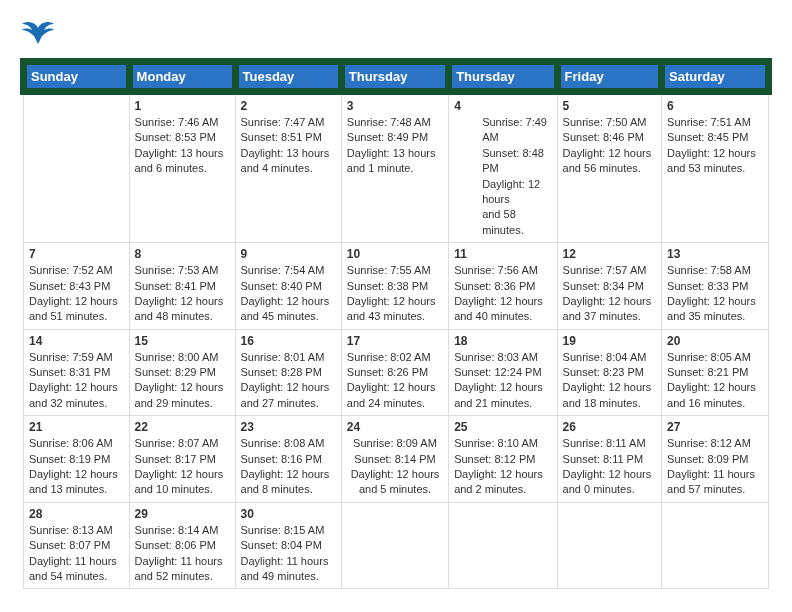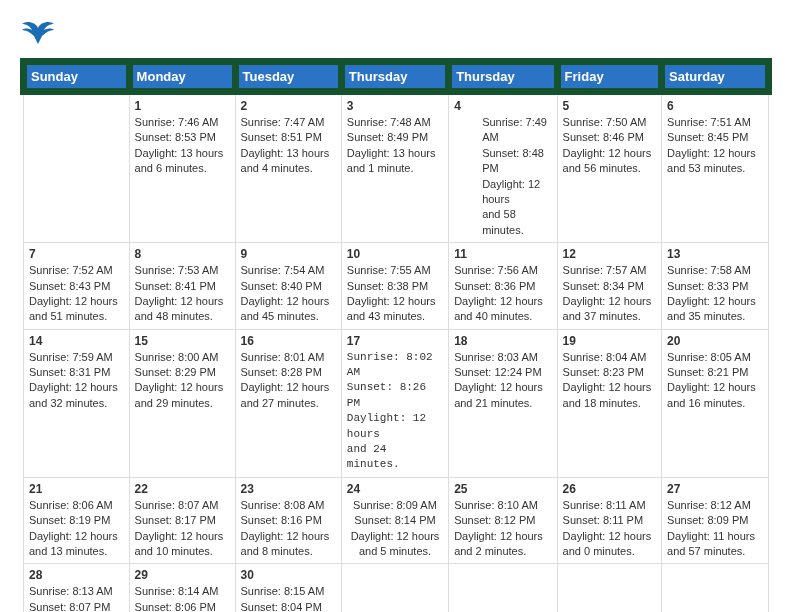--- a/index.html
+++ b/index.html
@@ -236,21 +236,21 @@
         </td>
         <td>
           <span class="day-number">16</span>
           <div class="day-info" style="white-space: pre-line;">Sunrise: 8:01 AM
 Sunset: 8:28 PM
 Daylight: 12 hours
 and 27 minutes.</div>
         </td>
         <td>
           <span class="day-number">17</span>
-          <div class="day-info" style="white-space: pre-line; font-family: Liberation Mono, monospace;">Sunrise: 8:02 AM
+          <div class="day-info" style="white-space: pre-line;">Sunrise: 8:02 AM
 Sunset: 8:26 PM
 Daylight: 12 hours
 and 24 minutes.</div>
         </td>
         <td>
           <span class="day-number">18</span>
           <div class="day-info" style="white-space: pre-line;">Sunrise: 8:03 AM
 Sunset: 12:24 PM
 Daylight: 12 hours
 and 21 minutes.</div>

